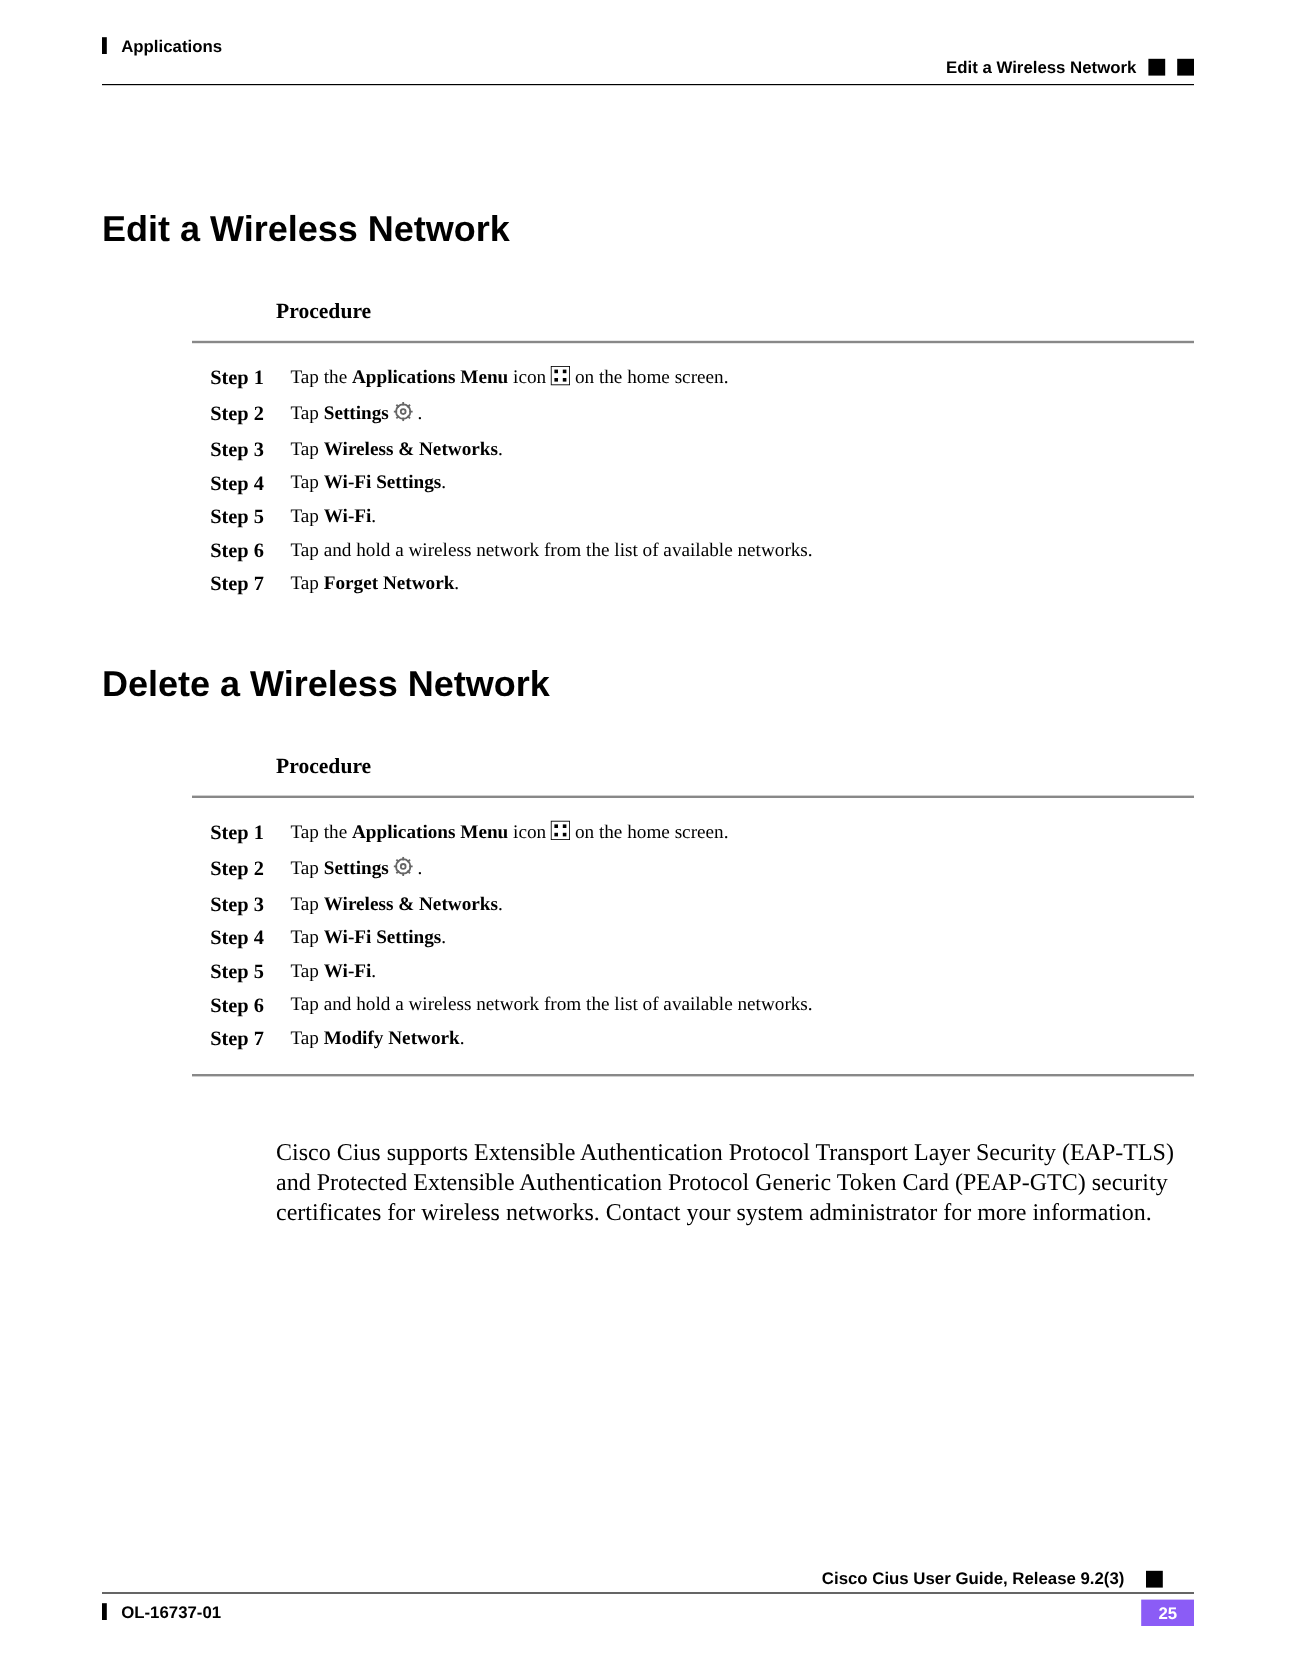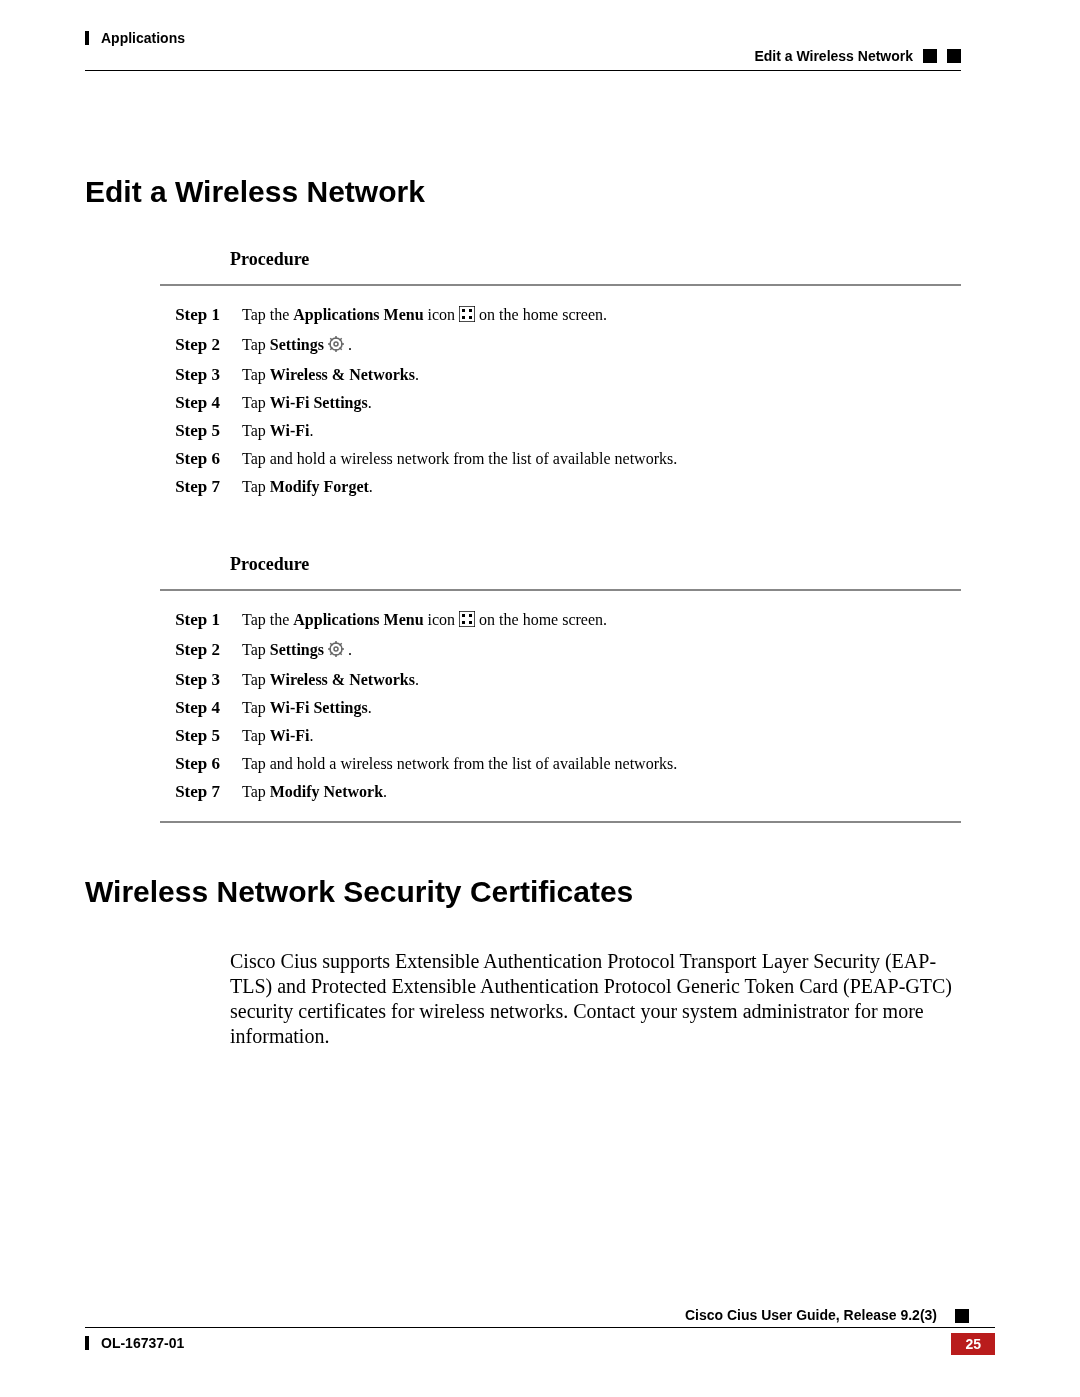--- a/index.html
+++ b/index.html
@@ -8,21 +8,21 @@
     height: 1397px;
     background: #fff;
     font-family: "Times New Roman", Times, serif;
     font-size: 20px;
     color: #000;
     position: relative;
   }
   .page {
     position: absolute;
     inset: 0;
-    padding: 30px 119px 60px 85px;
+    padding: 30px 85px 60px 85px;
   }
   
   .header {
     position: relative;
     height: 55px;
   }
   .hdr-left {
     position: absolute;
     left: 0; top: 0;
     display: flex;
@@ -85,21 +85,21 @@
     font-family: Arial, Helvetica, sans-serif;
     font-weight: 700;
     font-size: 14px;
     margin-right: 6px;
   }
   .ftr-page {
     font-family: Arial, Helvetica, sans-serif;
     font-weight: 700;
     font-size: 14px;
     color: #fff;
-    background: #b91c1c;
+    background: #8b5cf6;
     padding: 3px 14px;
     margin-left: -6px;
   }
   
   .content {
     margin-top: 90px;
     padding-bottom: 120px;
   }
   h1 {
     font-family: Arial, Helvetica, sans-serif;
@@ -240,27 +240,28 @@
       </div>
 
       <div class="step-row">
         <span class="step-label">Step 6</span>
         <span class="step-text">Tap and hold a wireless network from the list of available networks.</span>
       </div>
 
       <div class="step-row">
         <span class="step-label">Step 7</span>
         <span class="step-text">
-          <span>Tap </span><strong>Modify Forget</strong><span>.</span>
+          <span>Tap </span><strong>Forget Network</strong><span>.</span>
         </span>
       </div>
     </div>
 
     <div class="section-gap"></div>
 
+    <h1>Delete a Wireless Network</h1>
     <h2 class="proc">Procedure</h2>
     <div class="steps-block">
       <div class="step-rule"></div>
 
       <div class="step-row">
         <span class="step-label">Step 1</span>
         <span class="step-text">
           <span>Tap the </span><strong>Applications Menu</strong><span> icon </span><span class="apps-icon"><svg viewBox="0 0 16 16">
                 <rect x="0" y="0" width="16" height="16" fill="none" stroke="#000" stroke-width="1.4"></rect>
                 <rect x="3" y="3" width="3" height="3" fill="#000"></rect>
@@ -323,21 +324,20 @@
         <span class="step-text">
           <span>Tap </span><strong>Modify Network</strong><span>.</span>
         </span>
       </div>
 
       <div class="step-rule" style="margin-top:16px;margin-bottom:0"></div>
     </div>
 
     <div class="section-gap"></div>
 
-    <h1>Wireless Network Security Certificates</h1>
     <p class="para">Cisco Cius supports Extensible Authentication Protocol Transport Layer Security (EAP-TLS) and Protected Extensible Authentication Protocol Generic Token Card (PEAP-GTC) security certificates for wireless networks. Contact your system administrator for more information.</p>
 
   </div>
 
   <div class="footer">
     <div class="ftr-right">
       <span class="ftr-guide">Cisco Cius User Guide, Release 9.2(3)</span>
       <span class="sq"></span>
       <span class="sq" style="visibility:hidden"></span>
     </div>

